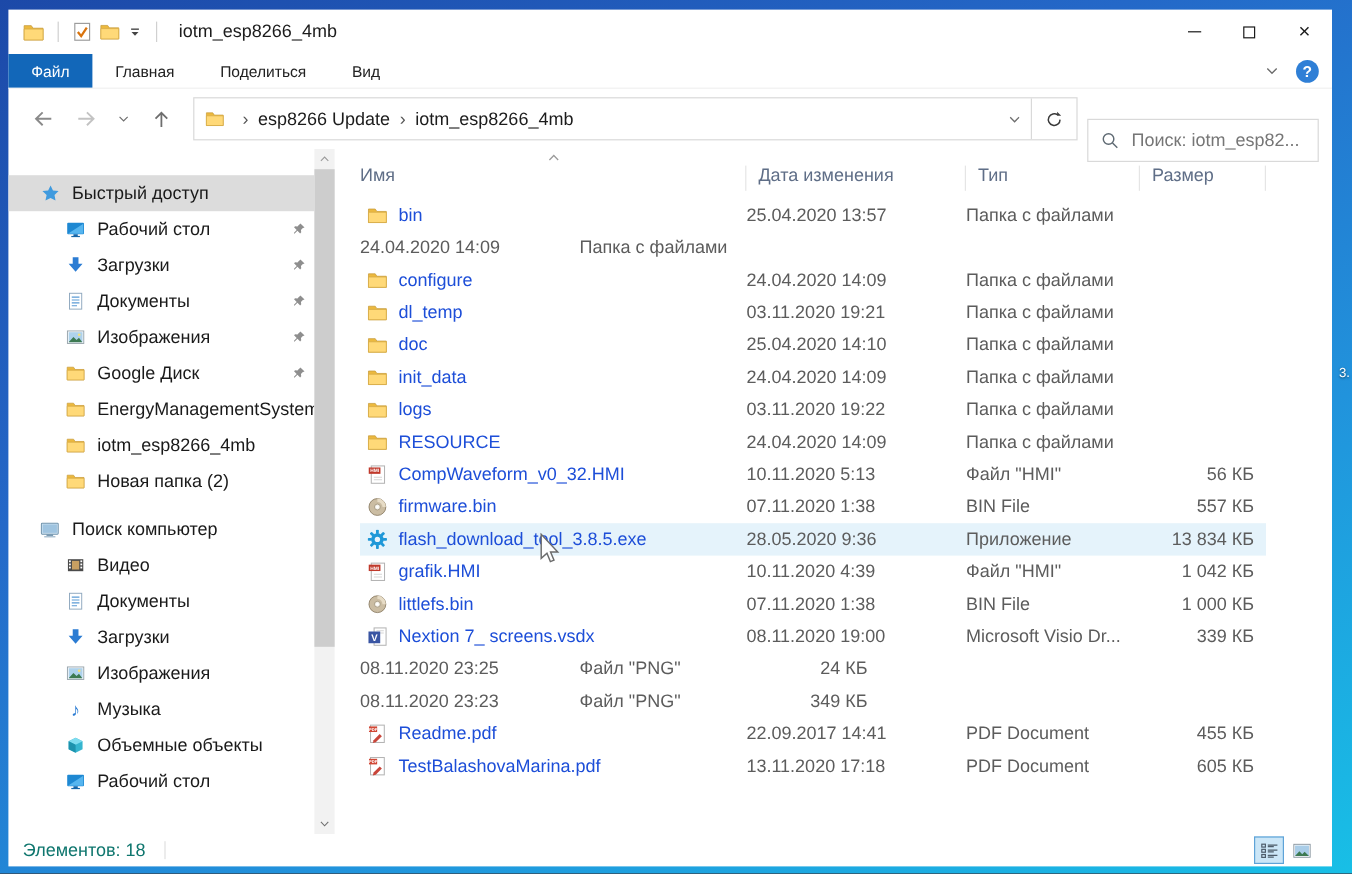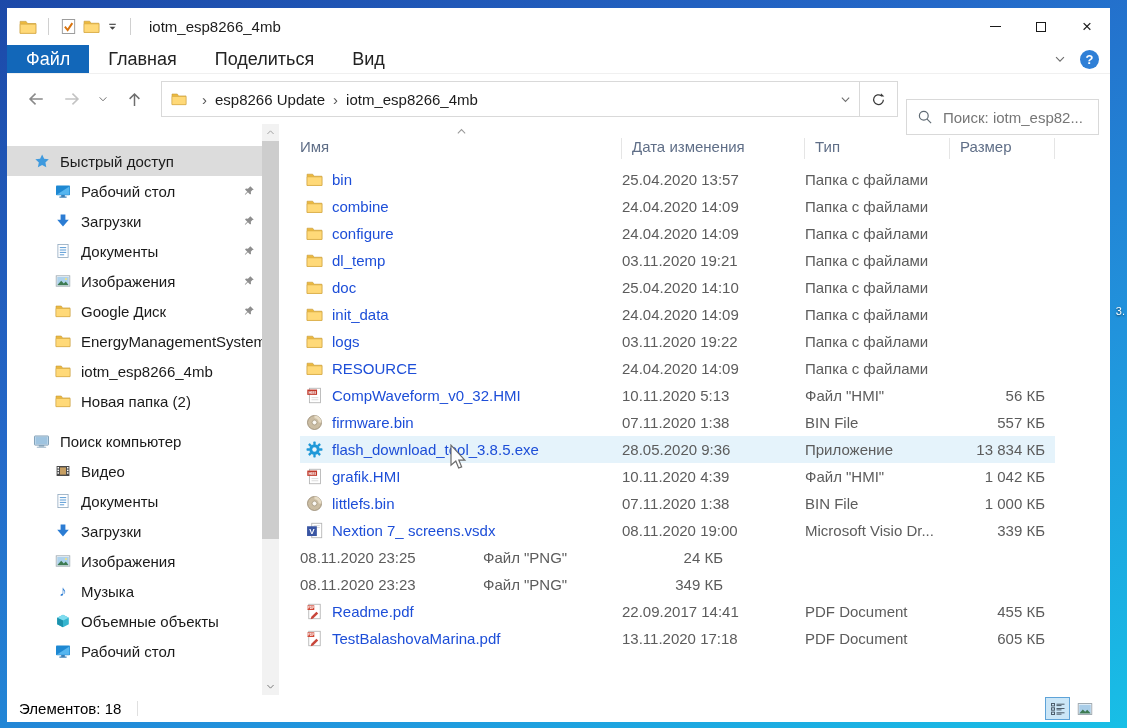--- a/index.html
+++ b/index.html
@@ -20,21 +20,21 @@
   .qat-btn { display:flex; align-items:center; justify-content:center; padding:0 3px; }
   .title-text { font-size:15px; color:#1c1c1c; margin-left:10px; white-space:nowrap; }
   .win-controls { margin-left:auto; display:flex; height:100%; }
   .win-btn { width:46px; height:100%; display:flex; align-items:center; justify-content:center; color:#1a1a1a; }
   .glyph-min { width:11px; border-top:1px solid #1a1a1a; display:block; }
   .glyph-max { width:10px; height:10px; border:1px solid #1a1a1a; display:block; }
   .glyph-close { font-size:17px; line-height:1; }
 
   
   .ribbon { height:29px; display:flex; align-items:stretch; flex:none; border-bottom:1px solid #f0f0f0; }
-  .tab { padding:0 19px; display:flex; align-items:center; font-size:18px; color:#222; cursor:default; }
+  .tab { padding:0 19px; display:flex; align-items:center; font-size:13px; color:#222; cursor:default; }
   .tab.active { background:#1267b9; color:#fff; }
   .ribbon-right { margin-left:auto; display:flex; align-items:center; gap:13px; padding-right:11px; }
   .help-btn { width:19px; height:19px; border-radius:50%; background:#2f7fd6; color:#fff;
               font-size:13px; font-weight:bold; display:flex; align-items:center; justify-content:center; }
 
   
   .navbar { height:50px; display:flex; align-items:center; padding:0 11px 0 14px; flex:none; }
   .nav-btn { width:30px; height:30px; display:flex; align-items:center; justify-content:center; margin-right:6px; }
   .nav-btn.small { width:20px; }
   .addressbar { flex:1; height:36px; border:1px solid #d9d9d9; display:flex; align-items:center; margin-left:6px; background:#fff; }
@@ -78,21 +78,21 @@
   .rows { padding-top:5px; }
   .file-row { margin-left:10px; width:755px; height:27px; display:flex; align-items:center; font-size:15px; }
   .file-row.hovered { background:#e5f3fb; }
   .cell-name { width:322px; display:flex; align-items:center; gap:9px; padding-left:6px; color:#1d4ed8; white-space:nowrap; overflow:hidden; }
   .cell-date { width:183px; color:#5c5c5c; }
   .cell-type { width:145px; color:#5c5c5c; white-space:nowrap; overflow:hidden; }
   .cell-size { width:105px; color:#5c5c5c; text-align:right; padding-right:10px; }
 
   
   .statusbar { height:27px; flex:none; display:flex; align-items:center; padding-left:12px; }
-  .status-text { font-size:15px; color:#000000; }
+  .status-text { font-size:15px; color:#0f766e; }
   .status-sep { width:1px; height:15px; background:#e0e0e0; margin-left:16px; }
   .view-btns { margin-left:auto; display:flex; gap:2px; padding-right:13px; }
   .view-btn { width:25px; height:23px; display:flex; align-items:center; justify-content:center; border:1px solid transparent; }
   .view-btn.selected { background:#cbe6f7; border-color:#5ea3d8; }
 
   .cursor { position:absolute; left:449px; top:444px; pointer-events:none; }
 </style>
 </head>
 <body>
 
@@ -482,29 +482,20 @@
                     <path d="M1 5.5h14v8.1H1z" fill="#ffd978" stroke="#d5a944" stroke-width="0.6"></path>
                   </svg>
                 </span>
                 <span>bin</span>
               </div>
               <div class="cell-date">25.04.2020 13:57</div>
               <div class="cell-type">Папка с файлами</div>
               <div class="cell-size"></div>
             </div>
             <div class="file-row">
-              <div class="cell-name">
-                <span class="ico" style="width: 17px; height: 17px;">
-                  <svg viewBox="0 0 16 16" font-family="Liberation Sans, sans-serif">
-                    <path d="M1 3h5.3l1.3 1.9H15v8.7H1z" fill="#ecb93e" stroke="#c89c3c" stroke-width="0.6"></path>
-                    <path d="M1 5.5h14v8.1H1z" fill="#ffd978" stroke="#d5a944" stroke-width="0.6"></path>
-                  </svg>
-                </span>
-                <span>combine</span>
-              </div>
               <div class="cell-date">24.04.2020 14:09</div>
               <div class="cell-type">Папка с файлами</div>
               <div class="cell-size"></div>
             </div>
             <div class="file-row">
               <div class="cell-name">
                 <span class="ico" style="width: 17px; height: 17px;">
                   <svg viewBox="0 0 16 16" font-family="Liberation Sans, sans-serif">
                     <path d="M1 3h5.3l1.3 1.9H15v8.7H1z" fill="#ecb93e" stroke="#c89c3c" stroke-width="0.6"></path>
                     <path d="M1 5.5h14v8.1H1z" fill="#ffd978" stroke="#d5a944" stroke-width="0.6"></path>

